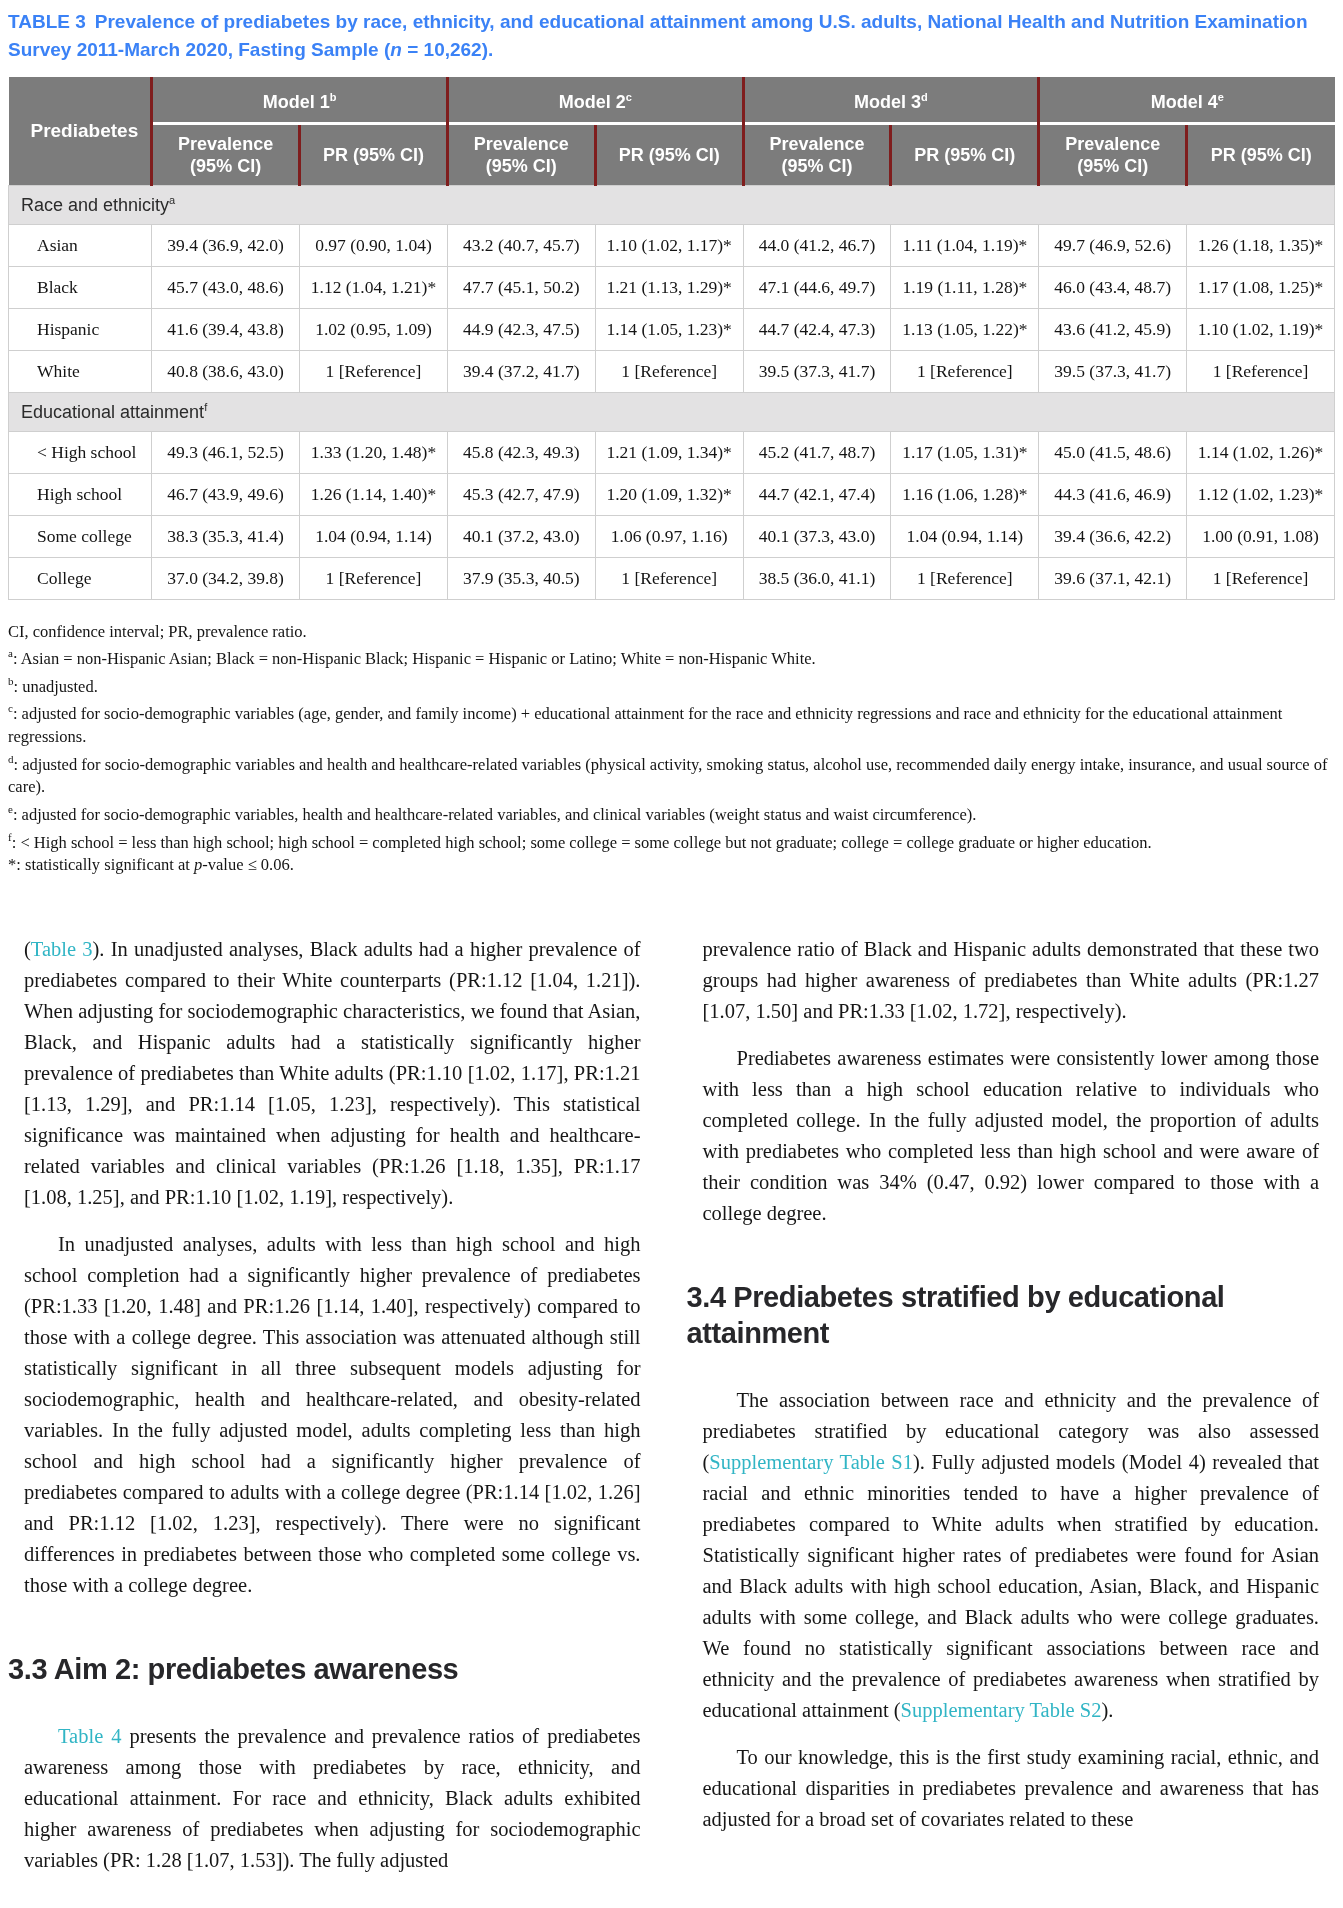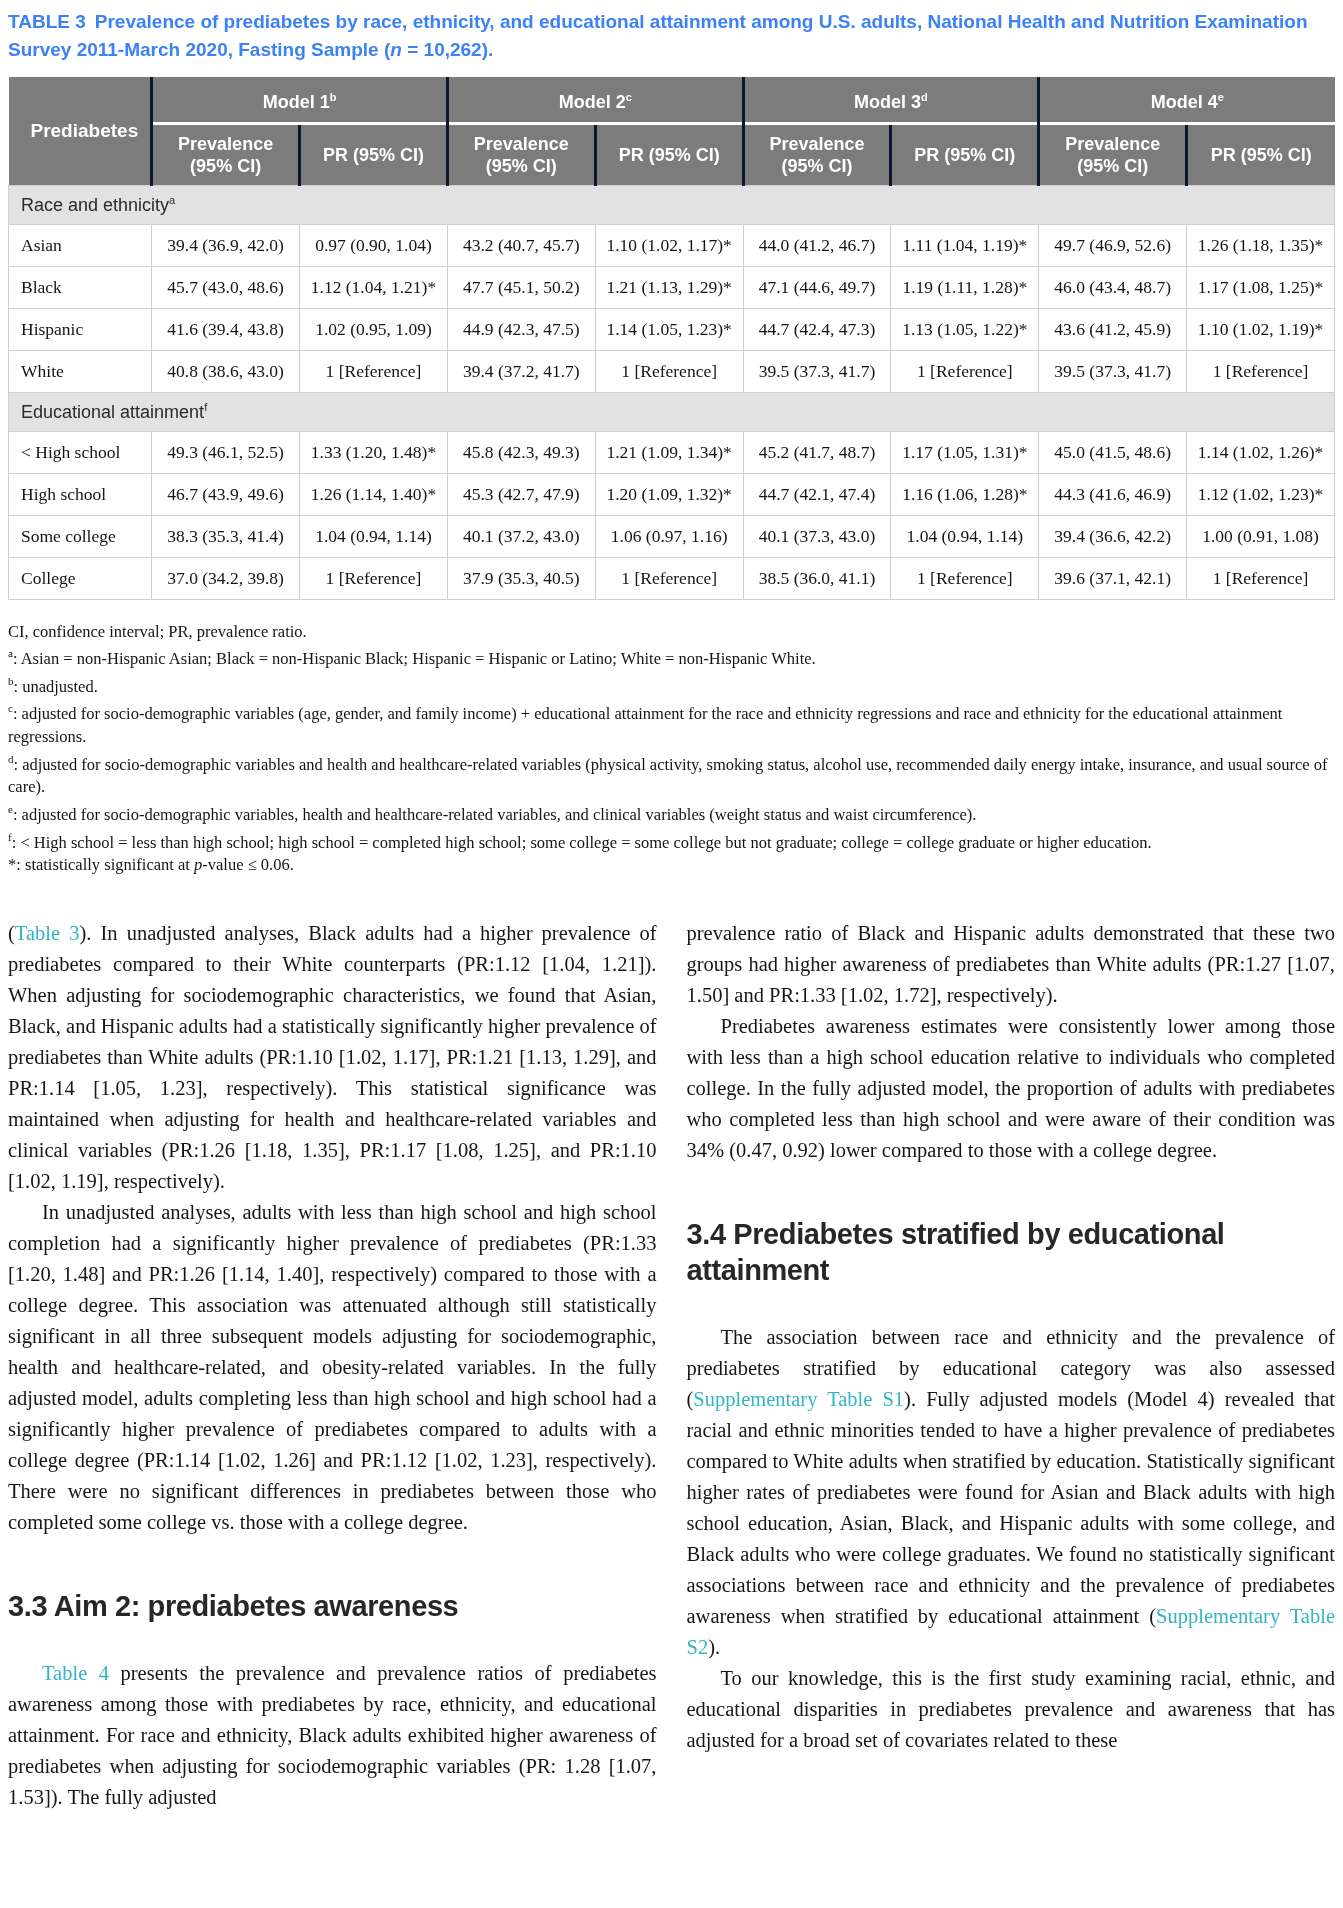--- a/index.html
+++ b/index.html
@@ -24,49 +24,49 @@
     width:100%; border-collapse:collapse; table-layout:fixed;
     margin-top:13px;
   }
   thead th {
     background:#7c7c7c; color:#ffffff;
     font-family:"Liberation Sans", sans-serif;
     font-weight:bold; font-size:18px; line-height:22px;
     text-align:center; vertical-align:middle; padding:8px 2px;
   }
   thead th sup { font-size:11px; }
-  thead tr th { border-left:3px solid #0f172a; }
+  thead tr th { border-left:3px solid #7f1d1d; }
   thead tr.r1 th:first-child { border-left:none; }
   thead tr.r2 th { border-top:3px solid #ffffff; }
   th.corner { text-align:center; padding-left:12px; font-size:19px; }
   tr.r1 th { height:46px; }
   tr.r2 th { height:62px; }
 
   tbody td {
     border:1px solid #cfcfcf;
     font-size:17.5px; text-align:center; vertical-align:middle;
     padding:10px 4px; color:#141414;
   }
-  tbody td.lbl { text-align:left; padding-left:12px; }
+  tbody td.lbl { text-align:left; padding-left:28px; }
   tr.band td {
     background:#e3e2e3; text-align:left;
     font-family:"Liberation Sans", sans-serif;
     font-size:18px; color:#2b2b2b; padding:8px 0 8px 12px;
   }
   tr.band sup { font-size:11px; }
 
   
   .footnotes { margin-top:15px; }
   .fn { margin:0; font-size:16.5px; line-height:23px; color:#141414; }
   .fn sup { font-size:11px; }
 
   
   .columns { display:flex; gap:30px; margin-top:42px; }
   .col { flex:1; text-align:justify; font-size:20.5px; line-height:31px; color:#161616; }
-  .col p { margin:0; }
+  .col p { margin:16px; }
   .col p.indent { text-indent:34px; }
   .tlink { color:#31b5c5; }
 
   h2.section {
     font-family:"Liberation Sans", sans-serif;
     font-size:29px; line-height:36px; font-weight:bold; letter-spacing:-0.4px;
     color:#27272a; margin:50px 0 34px 0; text-align:left;
   }
   h1.discussion {
     font-family:"Liberation Sans", sans-serif;

